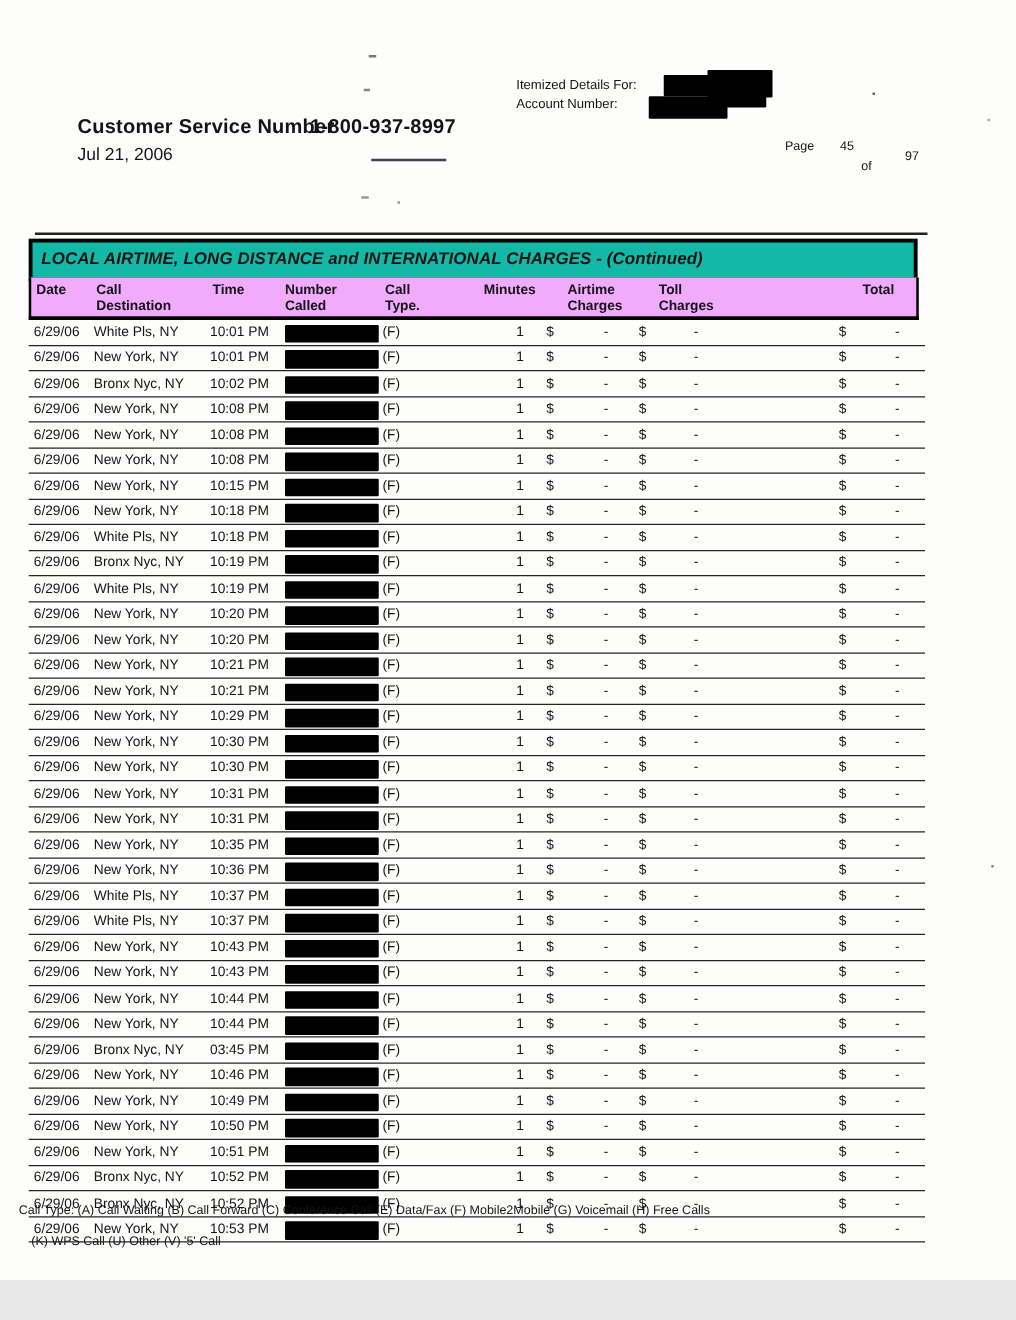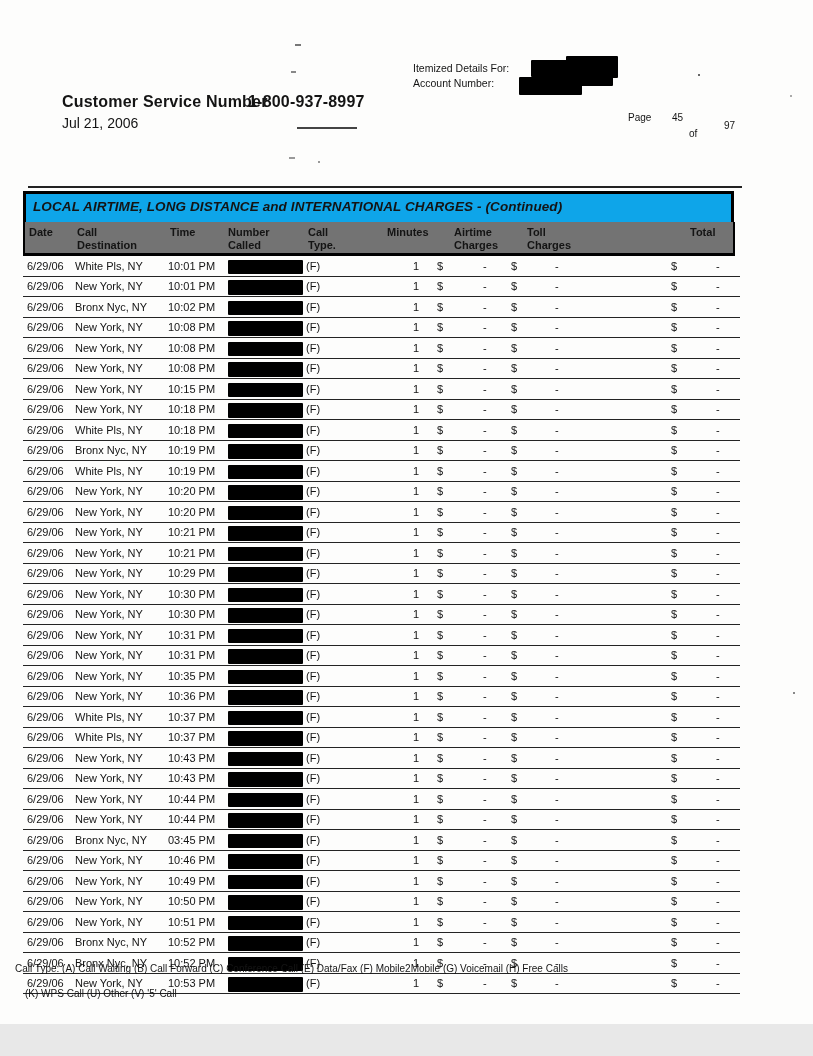--- a/index.html
+++ b/index.html
@@ -15,30 +15,30 @@
   .bold12 { font-size:16px; font-weight:bold; letter-spacing:.2px; }
   .date-small { font-size:14px; }
   .page-num { font-size:10px; }
 
   .redact { position:absolute; background:#000; border-radius:1px; }
 
   
   .top-line { position:absolute; left:28px; top:186px; width:714px; height:2px; background:#222; }
   .title-box {
     position:absolute; left:23px; top:191px; width:705px; height:28px;
-    border:3px solid #000; background:#0ea5e9;
+    border:3px solid #000; background:#14b8a6;
   }
   .title-box .title {
     position:absolute; left:7px; top:5px; font-size:13.5px; font-weight:bold; font-style:italic;
     letter-spacing:.1px; white-space:nowrap;
   }
   .header-band {
     position:absolute; left:23px; top:222px; width:708px; height:31px;
     border-left:2px solid #000; border-right:2px solid #000; border-bottom:3.5px solid #000;
-    background:#737373; font-size:11px; font-weight:bold;
+    background:#f0abfc; font-size:11px; font-weight:bold;
   }
   .hcell { position:absolute; top:4px; line-height:12.5px; white-space:pre; }
 
   
   .table-body { position:absolute; left:23px; top:256px; width:717px; }
   .row { position:relative; height:19.5px; border-bottom:1.4px solid #242424; font-size:11px; }
   .row span { position:absolute; top:3.5px; white-space:nowrap; }
   .c-date   { left:4px; }
   .c-dest   { left:52px; }
   .c-time   { left:145px; }

